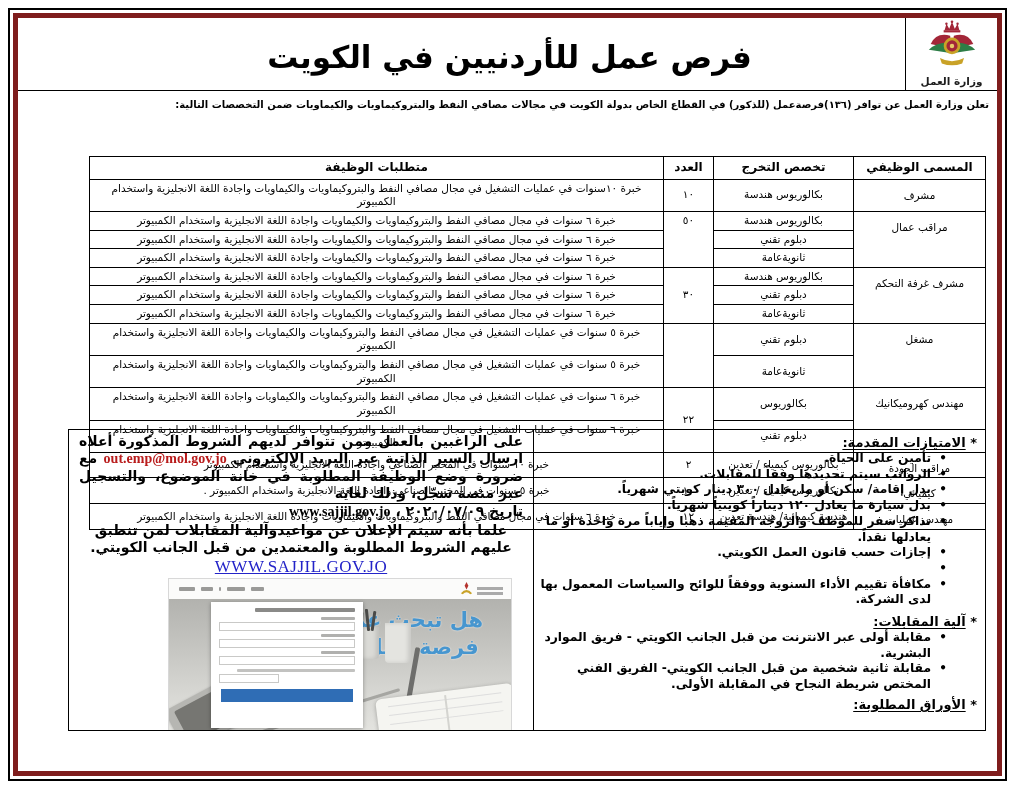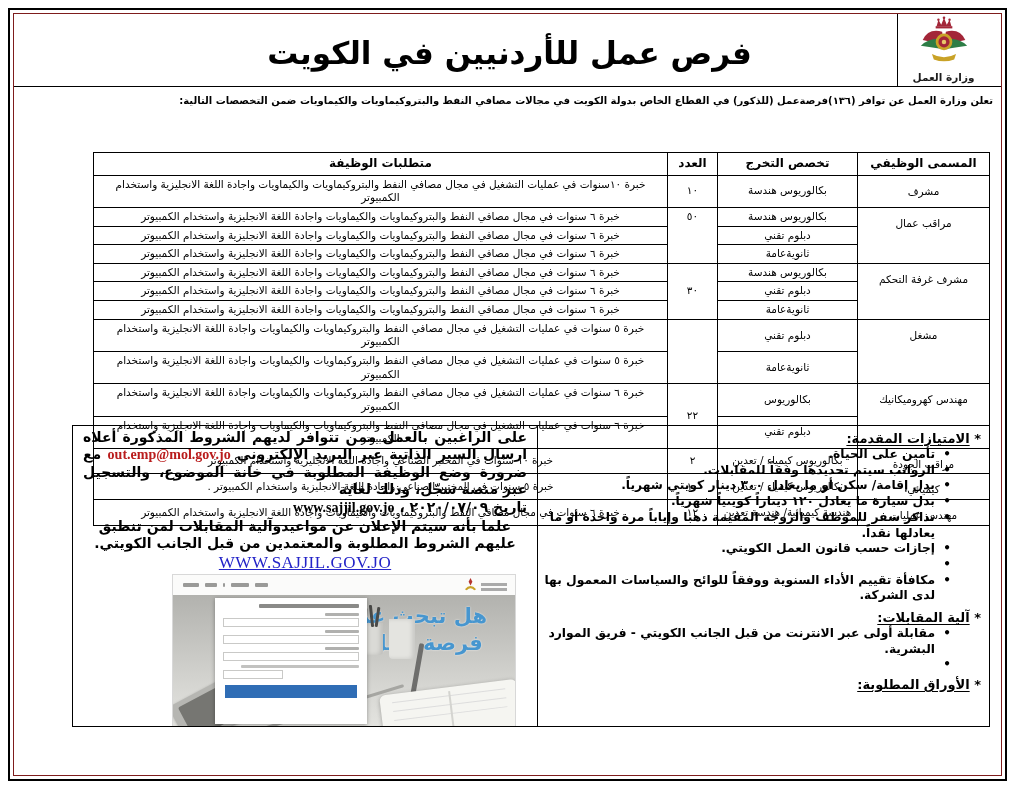--- a/index.html
+++ b/index.html
@@ -1,24 +1,24 @@
 <!DOCTYPE html>
 <html lang="ar" dir="rtl"><head>
 <meta charset="utf-8">
 <style>
   * { box-sizing: border-box; margin: 0; padding: 0; }
   html,body { width:1015px; height:789px; background:#fff; }
   body { font-family:"DejaVu Sans", sans-serif; color:#000; position:relative; overflow:hidden; }
 
   .outer-frame { position:absolute; left:8px; top:8px; width:999px; height:773px; border:2px solid #000; }
-  .inner-frame { position:absolute; left:3px; top:3px; right:3px; bottom:3px; border:1px solid #7f1d1d; }
+  .inner-frame { position:absolute; left:3px; top:3px; right:3px; bottom:3px; border:5px solid #7f1d1d; }
 
   
   .doc-header { position:absolute; left:0; top:0; right:0; height:73px; border-bottom:1px solid #000; }
-  .logo-box { position:absolute; right:12px; top:0; width:92px; height:73px; border-left:1px solid #000;
+  .logo-box { position:absolute; right:0; top:0; width:92px; height:73px; border-left:1px solid #000;
               display:flex; flex-direction:column; align-items:center; justify-content:flex-start; padding-top:2px; }
   .ministry-name { font-size:10.5px; font-weight:bold; color:#1d1d1d; margin-top:1px; }
   .doc-title { position:absolute; left:0; right:92px; top:0; height:73px; text-align:center;
                font-size:31px; font-weight:bold; line-height:78px; letter-spacing:-1px; padding-left:96px;
                font-family:"DejaVu Serif","DejaVu Sans", serif; }
 
   
   .intro { position:absolute; top:79px; right:8px; left:16px; font-size:10px; font-weight:bold;
            line-height:1.6; text-align:right; }
 
@@ -257,20 +257,21 @@
         <span>*</span>
         <span class="h-underline">آلية المقابلات:</span>
       </div>
       <div>
             <div class="bullet-row">
               <span class="bullet-dot">•</span>
               <span class="bullet-text">مقابلة أولى عبر الانترنت من قبل الجانب الكويتي - فريق الموارد البشرية.</span>
             </div>
             <div class="bullet-row">
               <span class="bullet-dot">•</span>
+              <span class="bullet-text">مقابلة ثانية شخصية من قبل الجانب الكويتي- الفريق الفني المختص شريطة النجاح في المقابلة الأولى.</span>
             </div>
           </div>
 
       <div class="sec-heading" style="margin-top:4px;">
         <span>*</span>
         <span class="h-underline">الأوراق المطلوبة:</span>
       </div>
 
     </div>
 

